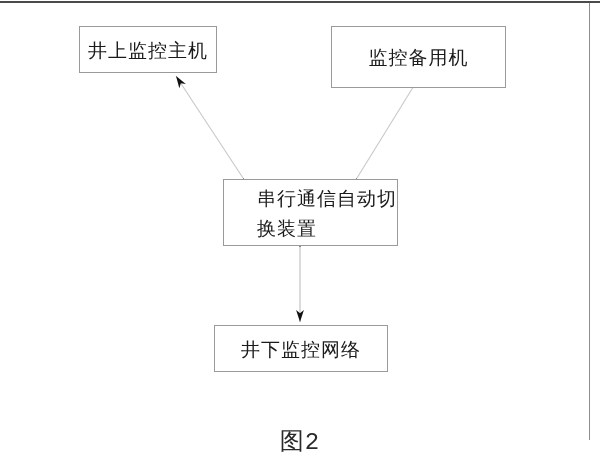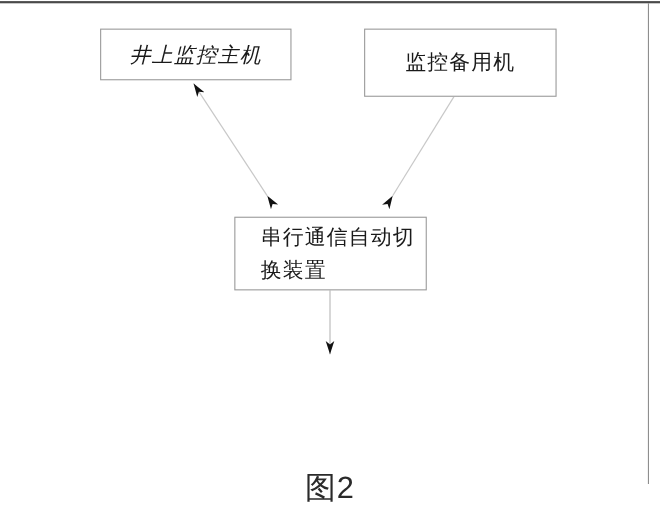--- a/index.html
+++ b/index.html
@@ -54,61 +54,59 @@
   .node .label {
     font-family: "DejaVu Sans", "Liberation Sans", sans-serif;
     font-size: 19px;
     line-height: 30px;
     letter-spacing: 1px;
     white-space: pre-line;
     text-align: center;
   }
 
   #node-upper-host {
-    left: 91px;
+    left: 79px;
     top: 26px;
-    width: 174px;
+    width: 138px;
     height: 47px;
-    font-style: italic;
   }
   #node-backup-host {
     left: 331px;
     top: 26px;
     width: 175px;
     height: 62px;
   }
   #node-switch-device {
-    left: 213px;
+    left: 223px;
     top: 179px;
     width: 175px;
     height: 67px;
-    justify-content: center;
-    margin-top: 18px;
+    justify-content: flex-end;
   }
   #node-switch-device .label {
     text-align: left;
     padding-left: 13px;
   }
   #node-underground-network {
     left: 214px;
     top: 325px;
     width: 174px;
     height: 47px;
   }
 
   .caption {
     position: absolute;
     left: 0;
     top: 425px;
     width: 600px;
     text-align: center;
-    font-size: 28px;
+    font-size: 24px;
     color: #2a2a2a;
     letter-spacing: 1px;
-    font-family: Liberation Sans, sans-serif;
+    font-family: Liberation Mono, monospace;
   }
 </style>
 </head>
 <body>
 
 <div id="page">
 
   <div class="edge-top"></div>
   <div class="edge-right"></div>
 
@@ -141,16 +139,19 @@
 
   <div class="node" id="node-backup-host">
     <span class="label">监控备用机</span>
   </div>
 
   <div class="node" id="node-switch-device">
     <span class="label">串行通信自动切
 换装置</span>
   </div>
 
+  <div class="node" id="node-underground-network">
+    <span class="label">井下监控网络</span>
+  </div>
 
   <div class="caption">图2</div>
 
 </div>
 
 </body></html>

